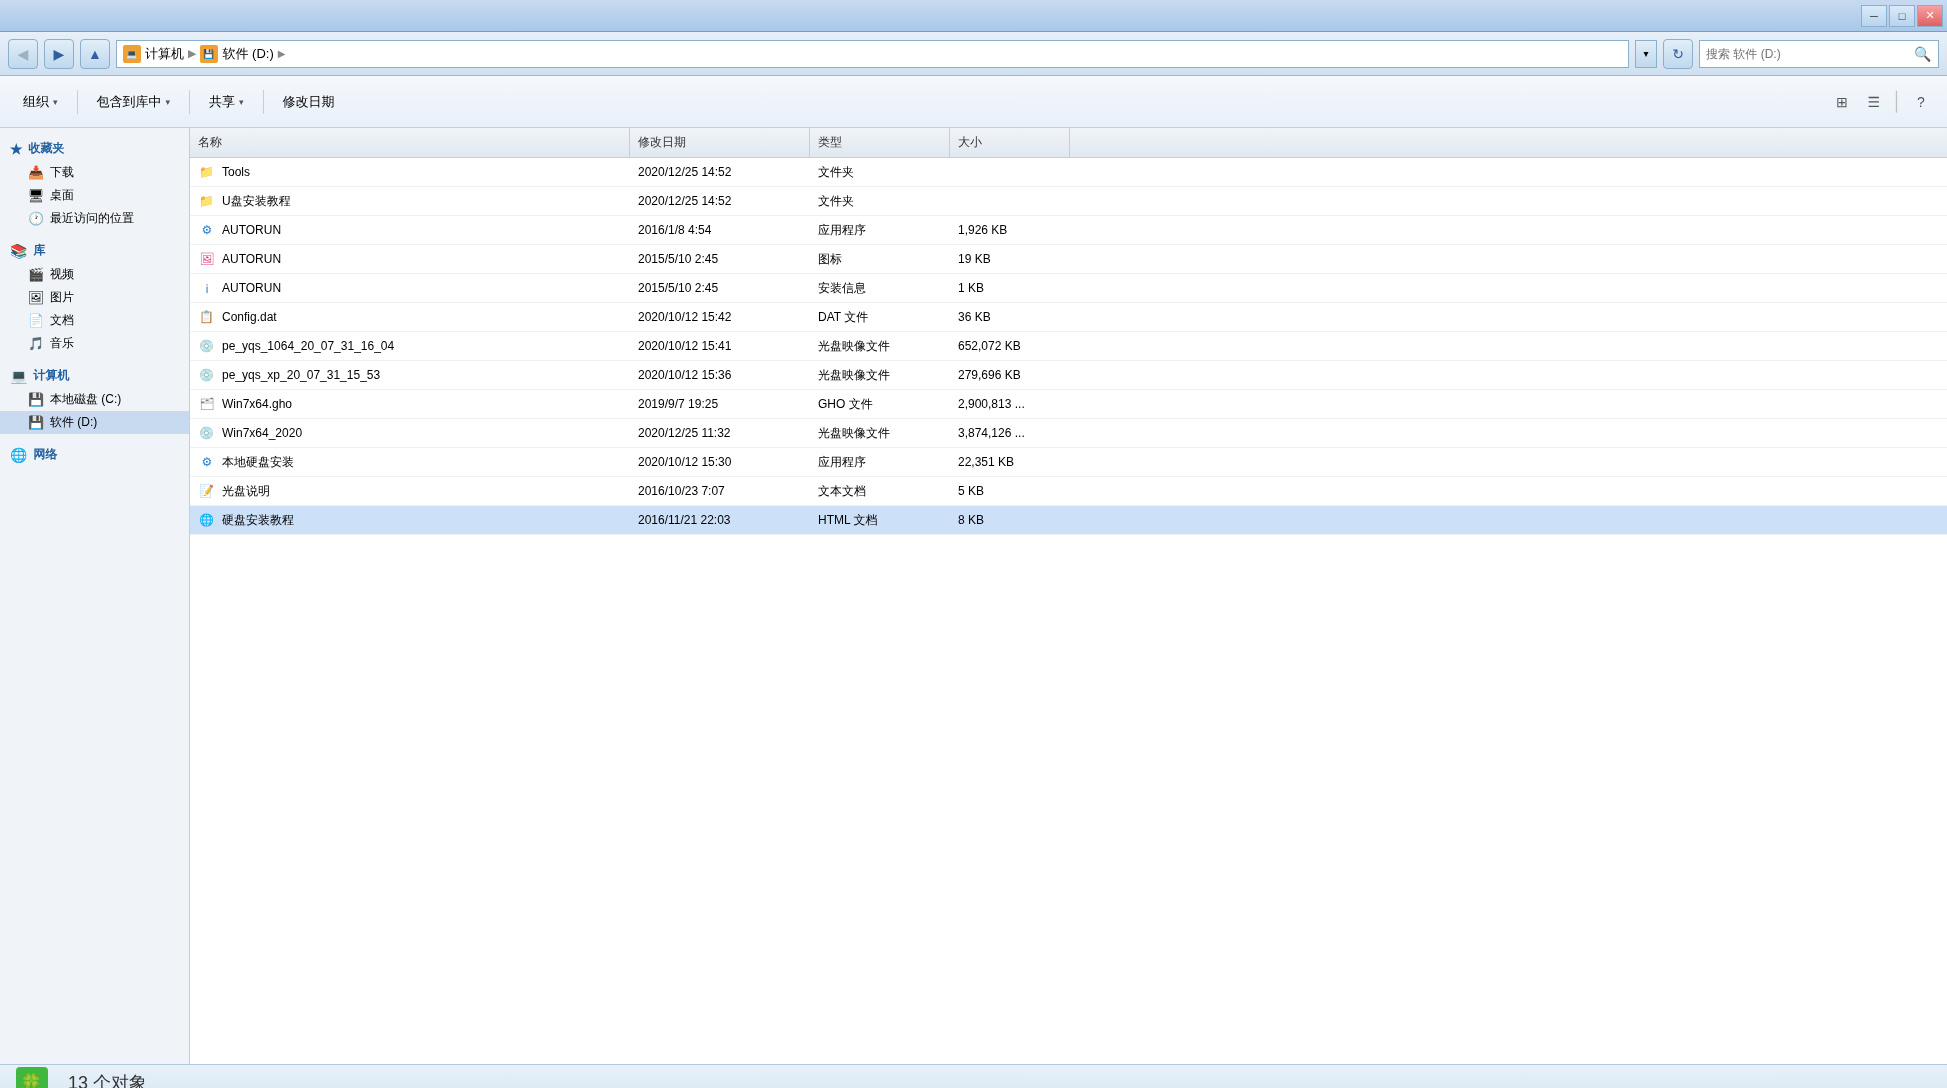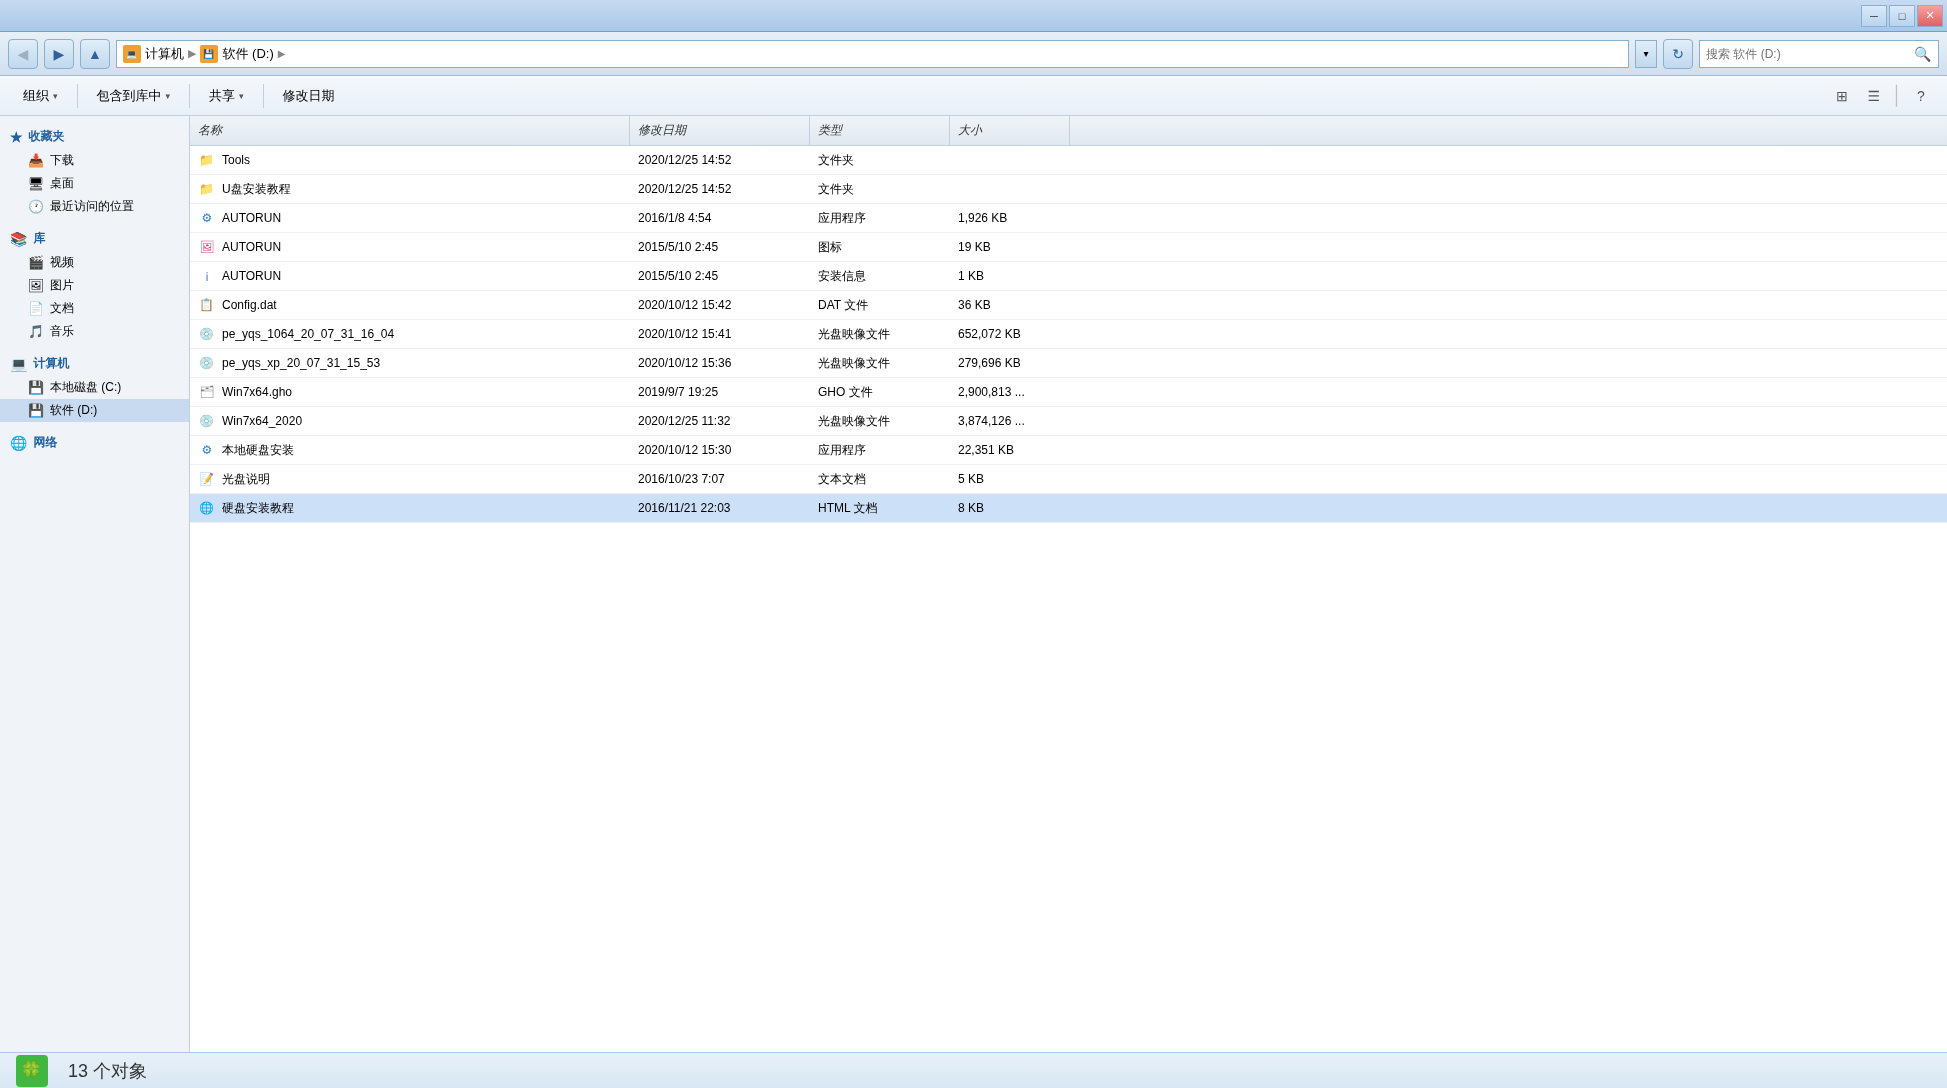--- a/index.html
+++ b/index.html
@@ -132,21 +132,21 @@
     }
     .search-icon-btn {
       cursor: pointer;
       color: #6080a0;
       font-size: 14px;
     }
 
     
     .toolbar {
       background: linear-gradient(to bottom, #f5f8fc, #e8f0f8);
-      height: 40px;
+      height: 52px;
       display: flex;
       align-items: center;
       padding: 0 12px;
       gap: 4px;
       border-bottom: 1px solid #c0d0e0;
     }
     .toolbar-btn {
       height: 30px;
       padding: 0 10px;
       border: 1px solid transparent;
@@ -231,21 +231,20 @@
       background: #fff;
       overflow-y: auto;
     }
     .file-list-header {
       display: grid;
       grid-template-columns: 440px 180px 140px 120px;
       background: linear-gradient(to bottom, #f0f4f8, #e0e8f0);
       border-bottom: 1px solid #c0d0e0;
       position: sticky;
       top: 0;
-      font-style: italic;
     }
     .col-header {
       padding: 6px 8px;
       font-size: 12px;
       color: #333;
       border-right: 1px solid #c0d0e0;
       cursor: pointer;
     }
 
     .file-row {

